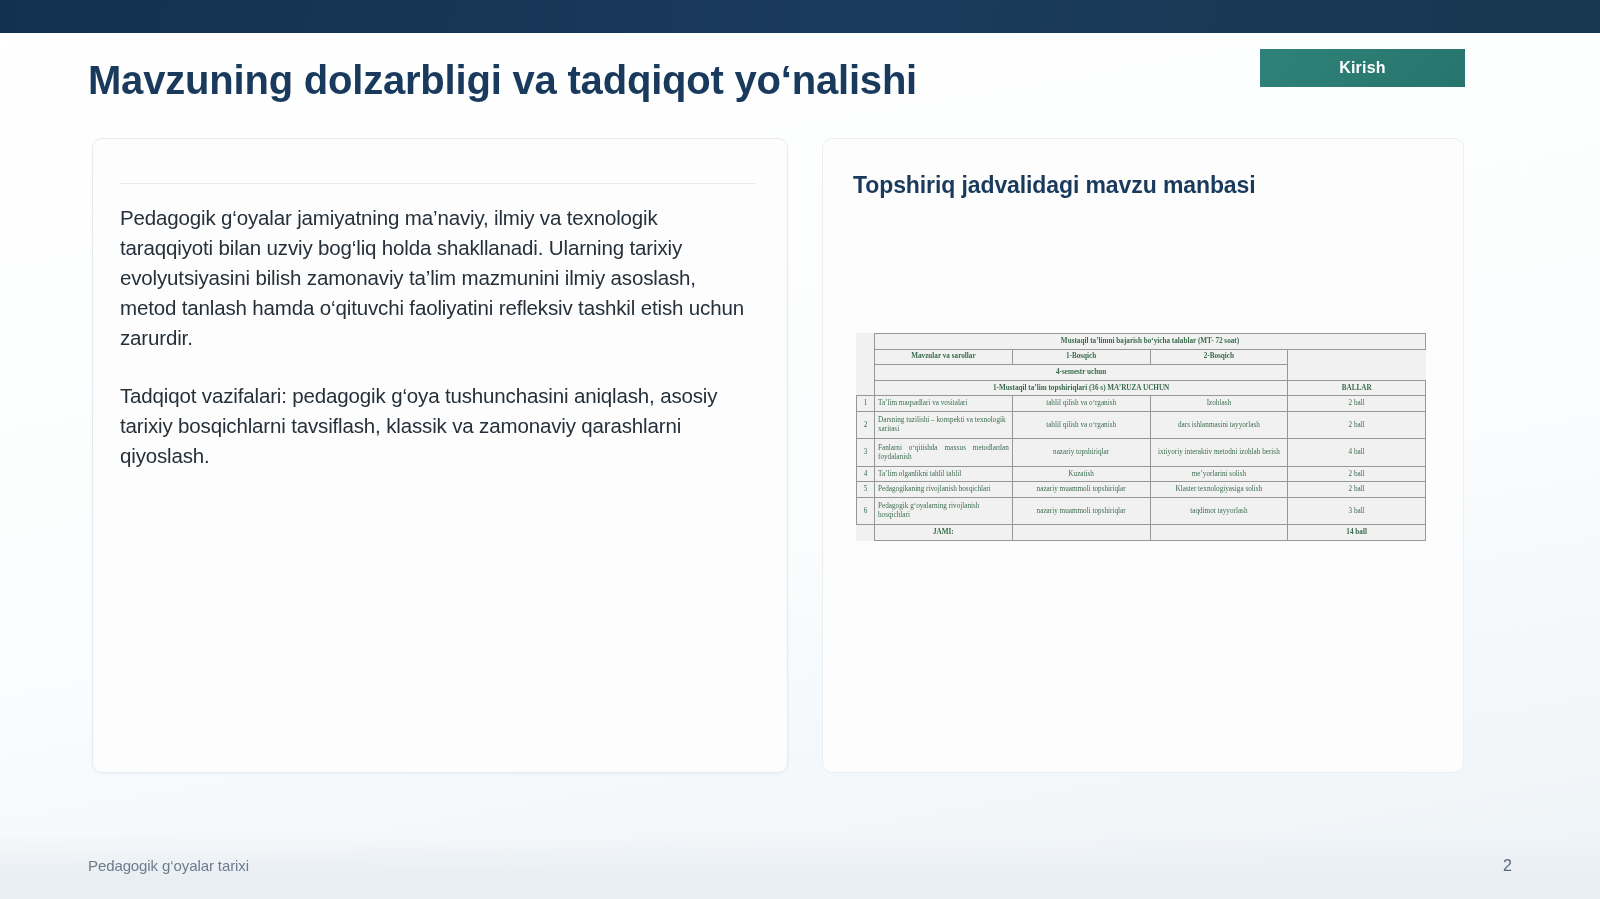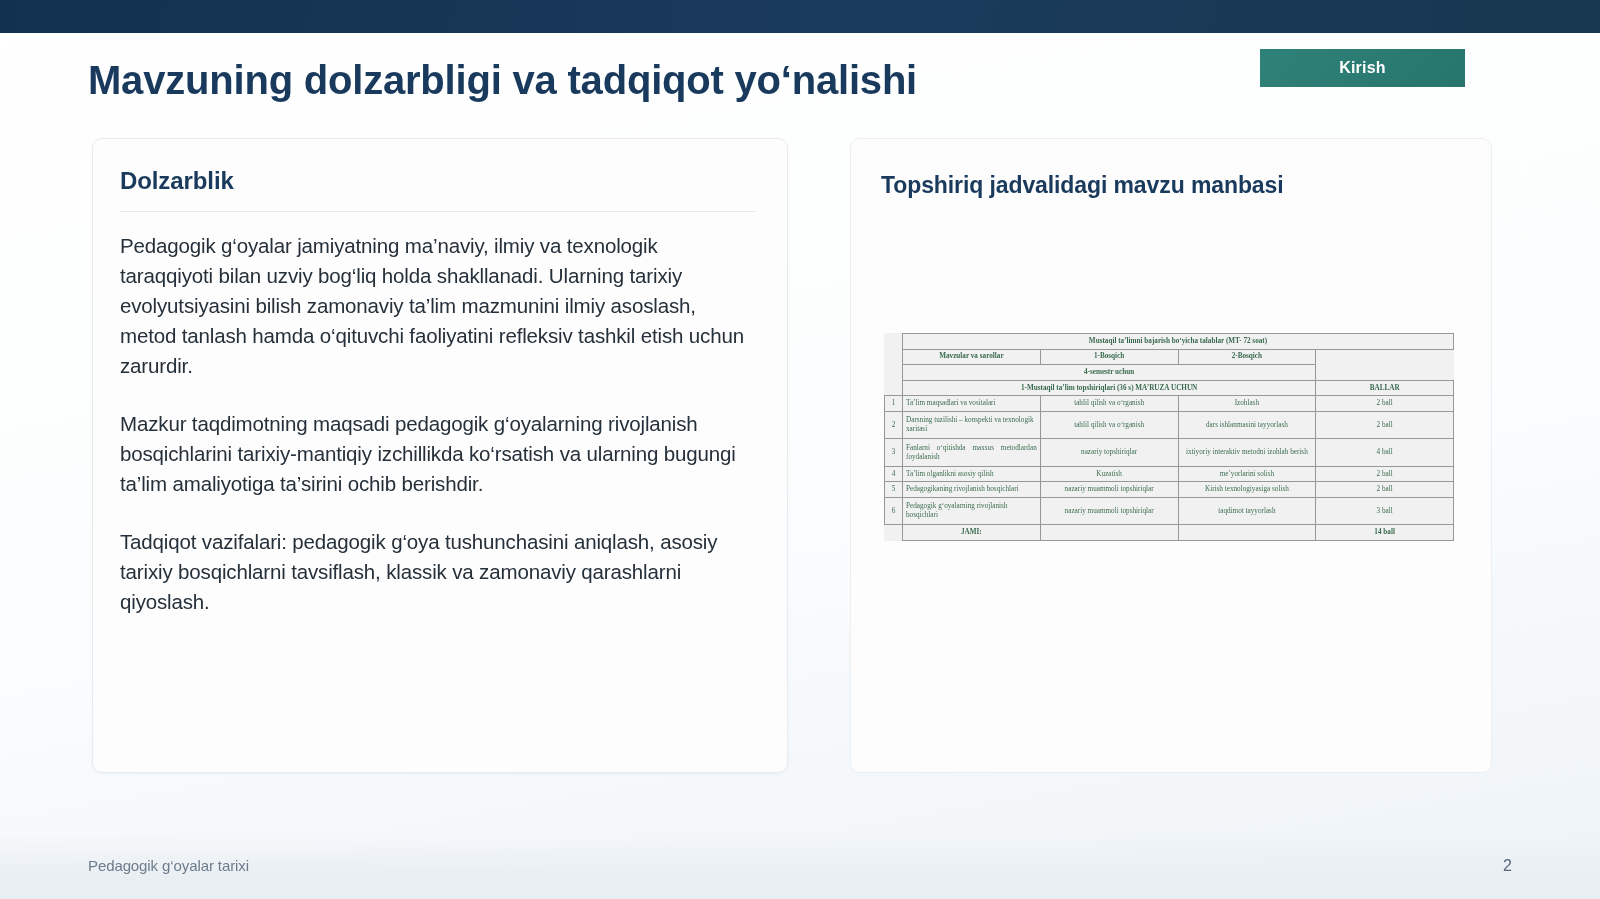--- a/index.html
+++ b/index.html
@@ -83,21 +83,20 @@
     box-shadow: 0 1px 3px rgba(25, 58, 92, 0.05);
   }
 
   .card-right {
     left: 822px;
     top: 5px;
     width: 642px;
     height: 635px;
     border-color: #eceff2;
     background: #fdfdfd;
-    margin-left: 28px;
   }
 
   .card-left-inner {
     padding: 28px 32px 0 27px;
   }
 
   .section-heading {
     font-size: 24px;
     font-weight: bold;
     color: #193a5c;
@@ -196,26 +195,24 @@
   <div class="slide-title">Mavzuning dolzarbligi va tadqiqot yo‘nalishi</div>
   <div class="badge">
     <span>Kirish</span>
   </div>
 </div>
 
 <div class="content">
 
   <div class="card card-left">
     <div class="card-left-inner">
-      <div class="section-heading">Dolzarblik</div>
       <div class="heading-rule"></div>
 
       <div class="body-text">Pedagogik g‘oyalar jamiyatning ma’naviy, ilmiy va texnologik taraqqiyoti bilan uzviy bog‘liq holda shakllanadi. Ularning tarixiy evolyutsiyasini bilish zamonaviy ta’lim mazmunini ilmiy asoslash, metod tanlash hamda o‘qituvchi faoliyatini refleksiv tashkil etish uchun zarurdir.</div>
 
-      <div class="body-text">Mazkur taqdimotning maqsadi pedagogik g‘oyalarning rivojlanish bosqichlarini tarixiy-mantiqiy izchillikda ko‘rsatish va ularning bugungi ta’lim amaliyotiga ta’sirini ochib berishdir.</div>
 
       <div class="body-text">Tadqiqot vazifalari: pedagogik g‘oya tushunchasini aniqlash, asosiy tarixiy bosqichlarni tavsiflash, klassik va zamonaviy qarashlarni qiyoslash.</div>
     </div>
   </div>
 
   <div class="card card-right">
     <div class="card-right-inner">
       <div class="right-heading">Topshiriq jadvalidagi mavzu manbasi</div>
     </div>
 
@@ -259,30 +256,30 @@
         </tr>
         <tr>
           <td class="num">3</td>
           <td class="c-just">Fanlarni o‘qitishda maxsus metodlardan foydalanish</td>
           <td class="c-center">nazariy topshiriqlar</td>
           <td class="c-center">ixtiyoriy interaktiv metodni izohlab berish</td>
           <td class="c-center">4 ball</td>
         </tr>
         <tr>
           <td class="num">4</td>
-          <td class="c-left">Ta’lim olganlikni asosiy qilish</td>
+          <td class="c-left">Ta’lim olganlikni tahlil tahlil</td>
           <td class="c-center">Kuzatish</td>
           <td class="c-center">me’yorlarini solish</td>
           <td class="c-center">2 ball</td>
         </tr>
         <tr>
           <td class="num">5</td>
           <td class="c-left">Pedagogikaning rivojlanish bosqichlari</td>
           <td class="c-center">nazariy muammoli topshiriqlar</td>
-          <td class="c-center">Kirish texnologiyasiga solish</td>
+          <td class="c-center">Klaster texnologiyasiga solish</td>
           <td class="c-center">2 ball</td>
         </tr>
         <tr>
           <td class="num">6</td>
           <td class="c-left">Pedagogik g‘oyalarning rivojlanish bosqichlari</td>
           <td class="c-center">nazariy muammoli topshiriqlar</td>
           <td class="c-center">taqdimot tayyorlash</td>
           <td class="c-center">3 ball</td>
         </tr>
 

